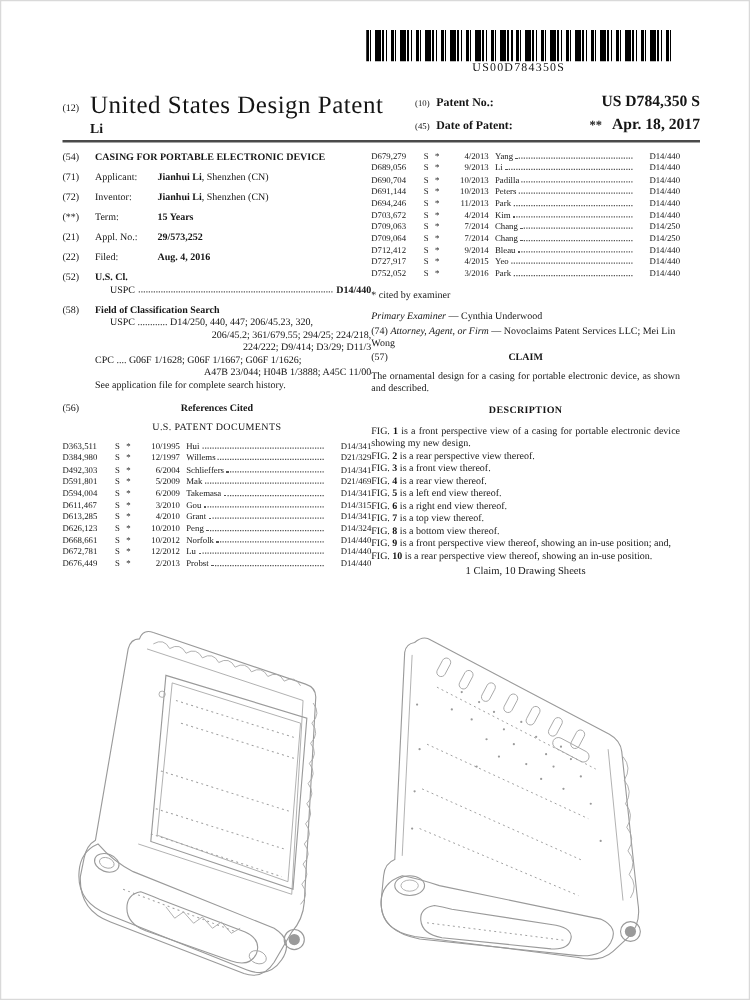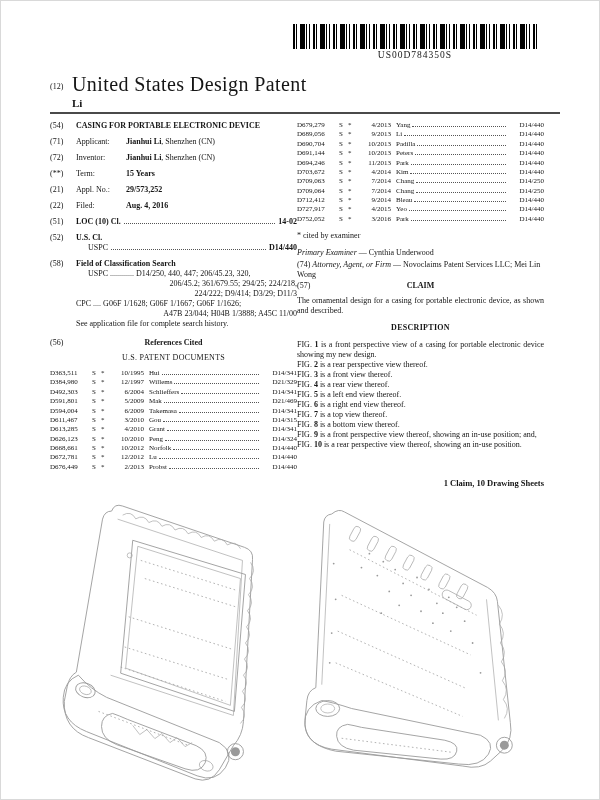--- a/index.html
+++ b/index.html
@@ -68,21 +68,21 @@
   .r-name{flex:none;}
   .r-leader{flex:1;border-bottom:1px dotted #555;margin:0 2px 2px 2px;}
   .r-class{width:36px;flex:none;text-align:right;}
 
   
   .note{margin:7px 0 7px 0;}
   .exm{margin-bottom:2px;}
   .claim-text{text-align:justify;margin-bottom:7px;}
   .desc-head{text-align:center;font-weight:bold;margin:4px 0 7px 0;letter-spacing:.3px;}
   .fig-line{text-align:justify;}
-  .sheets{font-weight:bold;text-align:right;margin-top:28px;font-size:8.5px;}
+  .sheets{font-weight:normal;text-align:center;margin-top:1px;font-size:8.5px;}
 
   
   .fig-svg{position:absolute;}
   .fig-left{left:48px;top:498px;width:252px;height:302px;}
   .fig-right{left:292px;top:504px;width:258px;height:278px;}
   .draw{stroke:#9a9a9a;fill:none;stroke-width:0.9;}
   .draw-thin{stroke:#a6a6a6;fill:none;stroke-width:0.7;}
   .dash{stroke:#a0a0a0;fill:none;stroke-width:0.8;stroke-dasharray:1.6,2.6;}
   .dot-fill{fill:#9a9a9a;stroke:none;}
 </style>
@@ -95,20 +95,35 @@
 <div class="barcode-text">US00D784350S</div>
 
 <div class="header">
   <div class="hdr-left">
     <div class="hdr-code">(12)</div>
     <div>
       <div class="hdr-title">United States Design Patent</div>
       <div class="hdr-surname">Li</div>
     </div>
   </div>
+  <div class="hdr-right">
+    <div class="hdr-row">
+      <span class="code">(10)</span>
+      <span class="lbl">Patent No.:</span>
+      <span class="spacer"></span>
+      <span class="val">US D784,350 S</span>
+    </div>
+    <div class="hdr-row">
+      <span class="code">(45)</span>
+      <span class="lbl">Date of Patent:</span>
+      <span class="spacer"></span>
+      <span class="stars">**</span>
+      <span class="val">Apr. 18, 2017</span>
+    </div>
+  </div>
 </div>
 <div class="hrule"></div>
 
 <div class="columns">
 
   <div class="col">
 
     <div class="bib-row">
       <span class="bib-code">(54)</span>
       <span class="bib-body b">CASING FOR PORTABLE ELECTRONIC DEVICE</span>
@@ -132,28 +147,20 @@
     <div class="bib-row">
       <span class="bib-code">(21)</span>
       <span class="bib-body"><span class="lab">Appl. No.:</span><span class="b">29/573,252</span></span>
     </div>
 
     <div class="bib-row">
       <span class="bib-code">(22)</span>
       <span class="bib-body"><span class="lab">Filed:</span><span class="b">Aug. 4, 2016</span></span>
     </div>
 
-    <div class="bib-row">
-      <span class="bib-code">(51)</span>
-      <span class="bib-body leader-row">
-          <span class="b">LOC (10) Cl.</span>
-          <span class="leader"></span>
-          <span class="b">14-02</span>
-        </span>
-    </div>
 
     <div class="bib-row">
       <span class="bib-code">(52)</span>
       <span class="bib-body">
         <div class="b">U.S. Cl.</div>
         <div class="leader-row ind">
             <span>USPC</span>
             <span class="leader"></span>
             <span class="b">D14/440</span>
           </div>

